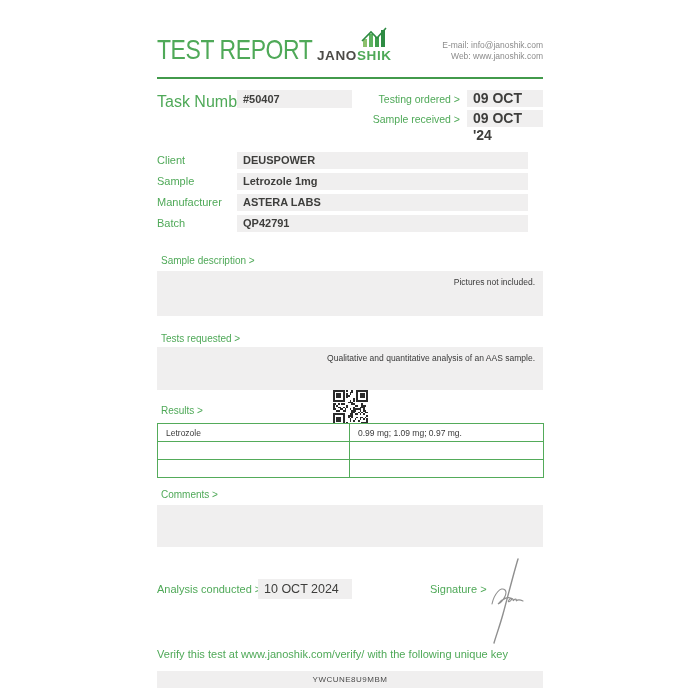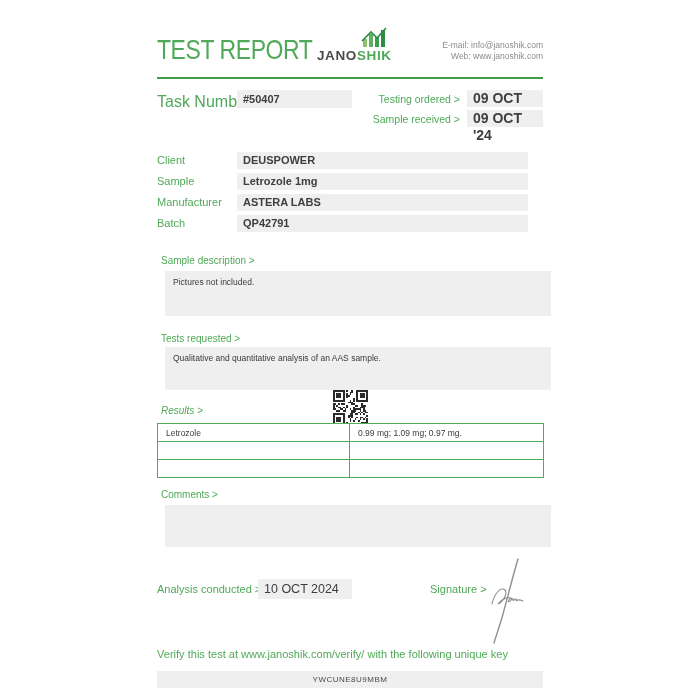--- a/index.html
+++ b/index.html
@@ -33,22 +33,22 @@
          font-weight:700;color:var(--text-dark);line-height:17px;padding-left:6px;box-sizing:border-box;}
 
   
   .details{position:absolute;left:0;top:152px;width:100%;}
   .d-row{position:absolute;left:0;width:100%;height:17px;}
   .d-label{position:absolute;left:0;top:2px;font-size:11px;color:var(--green);}
   .d-box{position:absolute;left:80px;top:0;right:15px;height:17px;background:var(--box-bg);
          font-size:11px;font-weight:700;color:var(--text-dark);line-height:17px;padding-left:6px;}
 
   .sec-head{position:absolute;left:0;margin:4px;font-size:10px;font-weight:400;color:var(--green);white-space:nowrap;}
-  .gray-box{position:absolute;left:8px;width:100%;background:var(--box-bg);box-sizing:border-box;
-            padding:6px 8px;font-size:8.5px;color:var(--body-text);}
+  .gray-box{position:absolute;left:0;width:100%;background:var(--box-bg);box-sizing:border-box;
+            padding:6px 8px;font-size:8.5px;color:var(--body-text);text-align:right;}
 
   
   .qr{position:absolute;left:176px;top:390px;width:35px;height:35px;}
   .res-table{position:absolute;left:0;top:423px;width:386px;border-collapse:collapse;table-layout:fixed;}
   .res-table td{border:1px solid var(--table-border);height:17px;font-size:8.5px;color:var(--body-text);
                 padding:0 0 0 8px;background:#fff;overflow:hidden;white-space:nowrap;}
   .res-table col.c1{width:192px;} .res-table col.c2{width:194px;}
 
   
   .an-label{position:absolute;left:0;top:583px;font-size:11px;color:var(--green);white-space:nowrap;}
@@ -116,21 +116,21 @@
         <div class="d-box">QP42791</div>
       </div>
     </div>
 
     <h2 class="sec-head" style="top:251px;">Sample description &gt;</h2>
     <div class="gray-box" style="top:271px;height:45px;">Pictures not included.</div>
 
     <h2 class="sec-head" style="top:329px;">Tests requested &gt;</h2>
     <div class="gray-box" style="top:347px;height:43px;">Qualitative and quantitative analysis of an AAS sample.</div>
 
-    <h2 class="sec-head" style="top:401px;font-style:italic;">Results &gt;</h2>
+    <h2 class="sec-head" style="top:401px;">Results &gt;</h2>
     <svg class="qr" id="qr-svg" viewBox="0 0 21 21" shape-rendering="crispEdges">
         <rect x="0" y="0" width="1" height="1" fill="#2b2b2b"></rect>
         <rect x="1" y="0" width="1" height="1" fill="#2b2b2b"></rect>
         <rect x="2" y="0" width="1" height="1" fill="#2b2b2b"></rect>
         <rect x="3" y="0" width="1" height="1" fill="#2b2b2b"></rect>
         <rect x="4" y="0" width="1" height="1" fill="#2b2b2b"></rect>
         <rect x="5" y="0" width="1" height="1" fill="#2b2b2b"></rect>
         <rect x="6" y="0" width="1" height="1" fill="#2b2b2b"></rect>
         <rect x="8" y="0" width="1" height="1" fill="#2b2b2b"></rect>
         <rect x="11" y="0" width="1" height="1" fill="#2b2b2b"></rect>

